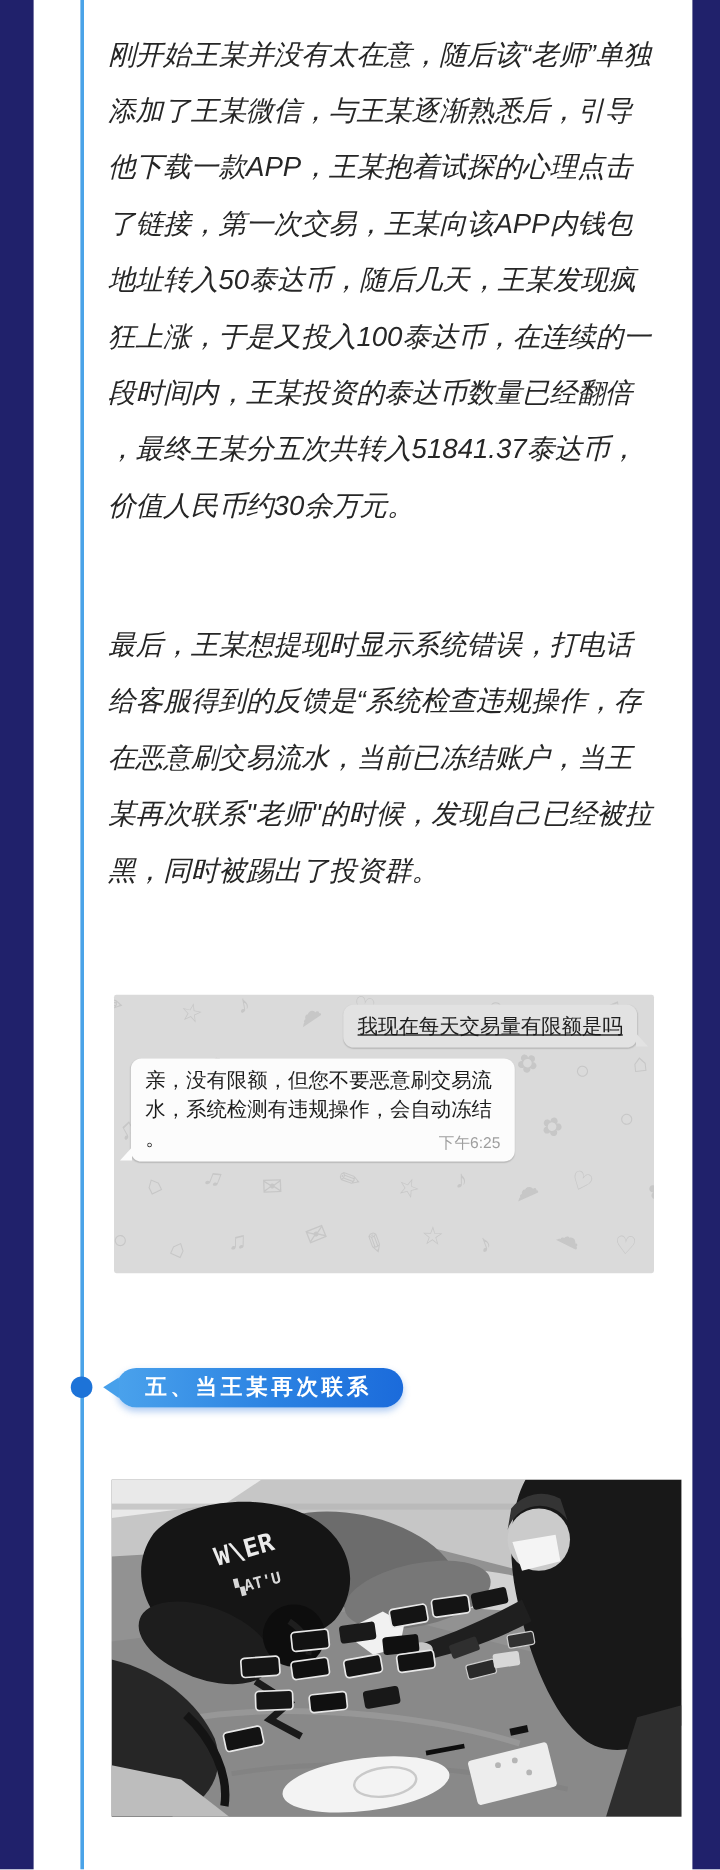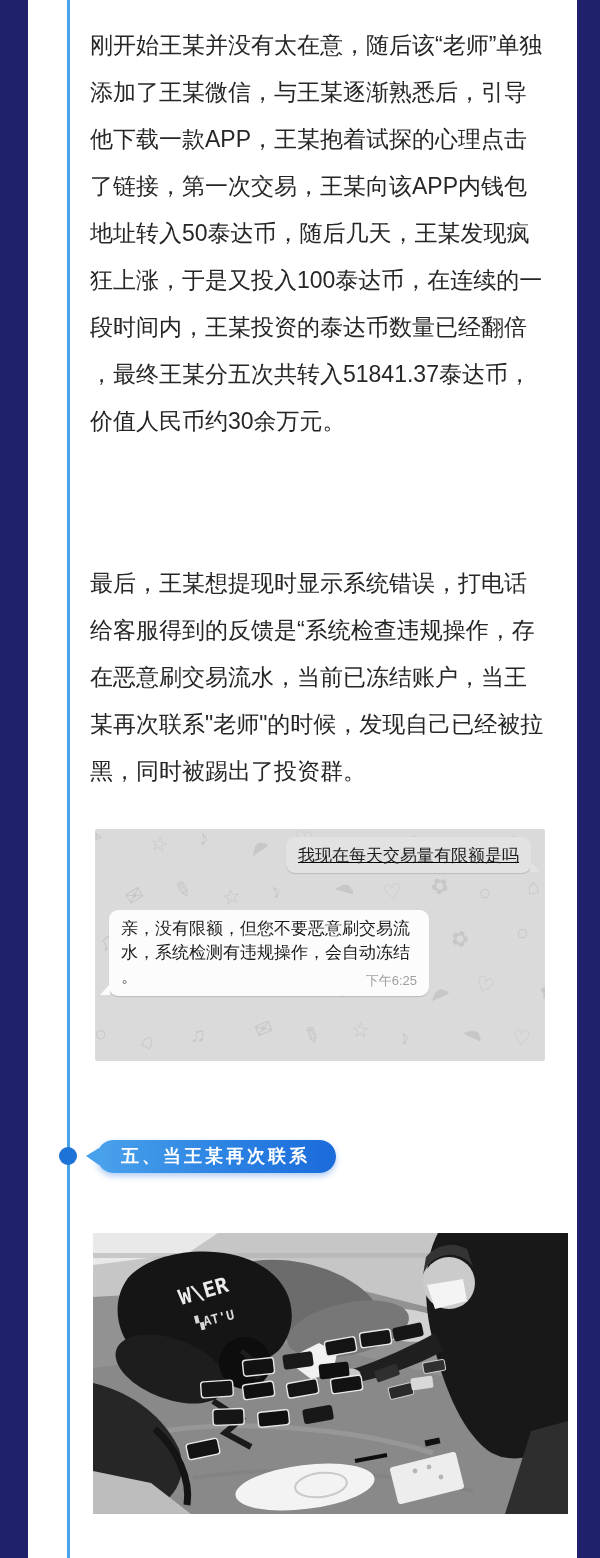--- a/index.html
+++ b/index.html
@@ -15,24 +15,24 @@
   .edge.left{left:0;width:28px;}
   .edge.right{right:0;width:23px;}
 
   
   .timeline{position:absolute;left:67px;top:0;width:3px;height:1558px;background:#4aa3e8;}
 
   
   .para{
     position:absolute;left:90px;width:458px;margin:0;
     font-size:23px;line-height:47px;color:#262626;
-    line-break:anywhere;word-break:break-all;text-align:left;
+    line-break:anywhere;word-break:break-all;text-align:left;font-style:italic;
   }
   .para.p1{top:22px;}
-  .para.p2{top:560px;}
+  .para.p2{top:514px;}
 
   
   .chat{
     position:absolute;left:95px;top:829px;width:450px;height:232px;
     background:#dadada;overflow:hidden;border-radius:2px;
   }
   .wallpaper{position:absolute;inset:0;pointer-events:none;}
   .doodle{position:absolute;font-size:21px;color:rgba(100,100,100,0.16);}
   .messages{position:absolute;inset:0;padding-top:8px;}
   .msg-row{position:relative;display:flex;margin:0 14px 9px 14px;}
@@ -48,21 +48,21 @@
   .msg-row.left .bubble::before{
     content:'';position:absolute;left:-9px;bottom:1px;width:0;height:0;
     border-bottom:11px solid #fcfcfc;border-left:10px solid transparent;
   }
   .msg-row.right .bubble::after{
     content:'';position:absolute;right:-9px;bottom:1px;width:0;height:0;
     border-bottom:11px solid #e2e2e2;border-right:10px solid transparent;
   }
   .m0 .bubble{max-width:372px;}
   .m1 .bubble{max-width:330px;}
-  .m2 .bubble{max-width:296px;padding-bottom:7px;margin-top:28px;}
+  .m2 .bubble{max-width:296px;padding-bottom:7px;}
   .msg-time{display:block;text-align:right;font-size:13px;color:#9e9e9e;line-height:17px;margin-top:1px;white-space:nowrap;}
   .m2 .msg-time{position:absolute;right:12px;bottom:7px;margin:0;}
   .ticks{color:#8f8f8f;letter-spacing:-4px;margin-left:5px;padding-right:4px;font-size:13px;}
 
   
   .dot{
     position:absolute;left:59px;top:1147px;width:18px;height:18px;border-radius:50%;
     background:#1d73d8;
   }
   .pill{

